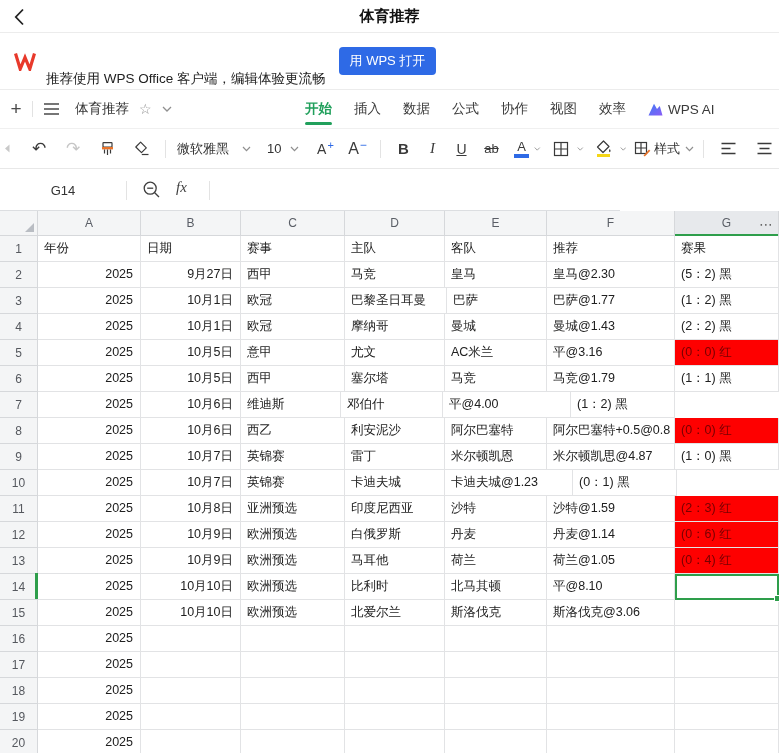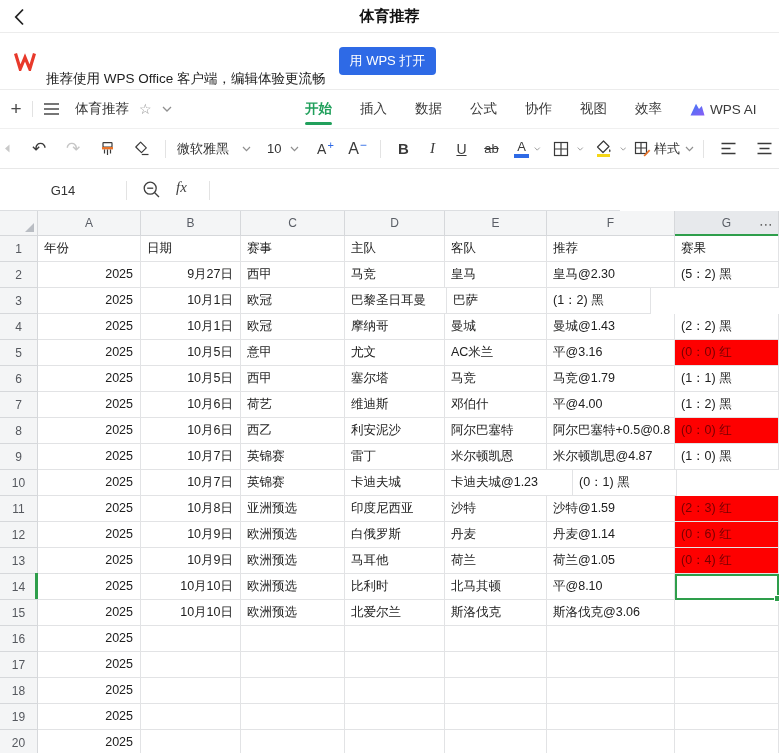--- a/index.html
+++ b/index.html
@@ -30,21 +30,21 @@
 
   
   .menubar{position:absolute;left:0;top:90px;width:779px;height:38px;background:#fff;}
   .menubar .left{position:absolute;left:0;top:0;height:38px;display:flex;align-items:center;}
   .mb-item{display:flex;align-items:center;justify-content:center;height:38px;color:#4a4a4a;}
   .plus{width:32px;font-size:19px;font-weight:300;}
   .vdiv{width:1px;height:16px;background:#e2e2e2;}
   .burger{width:36px;}
   .sheet-name{font-size:13.5px;color:#333;margin:0 6px 0 6px;}
   .star{font-size:14px;color:#8f8f8f;margin:0 4px;}
-  .tabs{position:absolute;left:305px;top:0;height:38px;display:flex;align-items:center;gap:28px;}
+  .tabs{position:absolute;left:305px;top:0;height:38px;display:flex;align-items:center;gap:22px;}
   .tab{font-size:13.5px;color:#3a3a3a;position:relative;height:38px;display:flex;align-items:center;cursor:pointer;}
   .tab.active{color:var(--green);font-weight:600;}
   .tab.active::after{content:'';position:absolute;left:0;right:0;bottom:3px;height:3px;background:var(--green);border-radius:2px;}
   .tab-ai{display:flex;align-items:center;gap:5px;}
 
   
   .toolbar{position:absolute;left:0;top:128px;width:779px;height:41px;border-top:1px solid #f0f0f0;border-bottom:1px solid #e8e8e8;background:#fff;display:flex;align-items:center;overflow:hidden;}
   .tbtn{height:30px;display:flex;align-items:center;justify-content:center;color:#3a3a3a;flex:none;cursor:pointer;}
   .glyph{font-size:17px;line-height:1;}
   .disabled{color:#c6c6c6;}
@@ -294,20 +294,21 @@
           <div class="cell w6">皇马@2.30</div>
           <div class="cell w7">(5：2) 黑</div>
         </div>
         <div class="row">
           <div class="rh">3</div>
           <div class="cell w1 num">2025</div>
           <div class="cell w2 num">10月1日</div>
           <div class="cell w3">欧冠</div>
           <div class="cell w5">巴黎圣日耳曼</div>
           <div class="cell w4">巴萨</div>
+          <div class="cell w6">巴萨@1.77</div>
           <div class="cell w7">(1：2) 黑</div>
         </div>
         <div class="row">
           <div class="rh">4</div>
           <div class="cell w1 num">2025</div>
           <div class="cell w2 num">10月1日</div>
           <div class="cell w3">欧冠</div>
           <div class="cell w4">摩纳哥</div>
           <div class="cell w5">曼城</div>
           <div class="cell w6">曼城@1.43</div>
@@ -330,21 +331,20 @@
           <div class="cell w3">西甲</div>
           <div class="cell w4">塞尔塔</div>
           <div class="cell w5">马竞</div>
           <div class="cell w6">马竞@1.79</div>
           <div class="cell w7">(1：1) 黑</div>
         </div>
         <div class="row">
           <div class="rh">7</div>
           <div class="cell w1 num">2025</div>
           <div class="cell w2 num">10月6日</div>
-          <div class="cell w3">荷艺</div>
           <div class="cell w4">维迪斯</div>
           <div class="cell w5">邓伯什</div>
           <div class="cell w6">平@4.00</div>
           <div class="cell w7">(1：2) 黑</div>
         </div>
         <div class="row">
           <div class="rh">8</div>
           <div class="cell w1 num">2025</div>
           <div class="cell w2 num">10月6日</div>
           <div class="cell w3">西乙</div>

